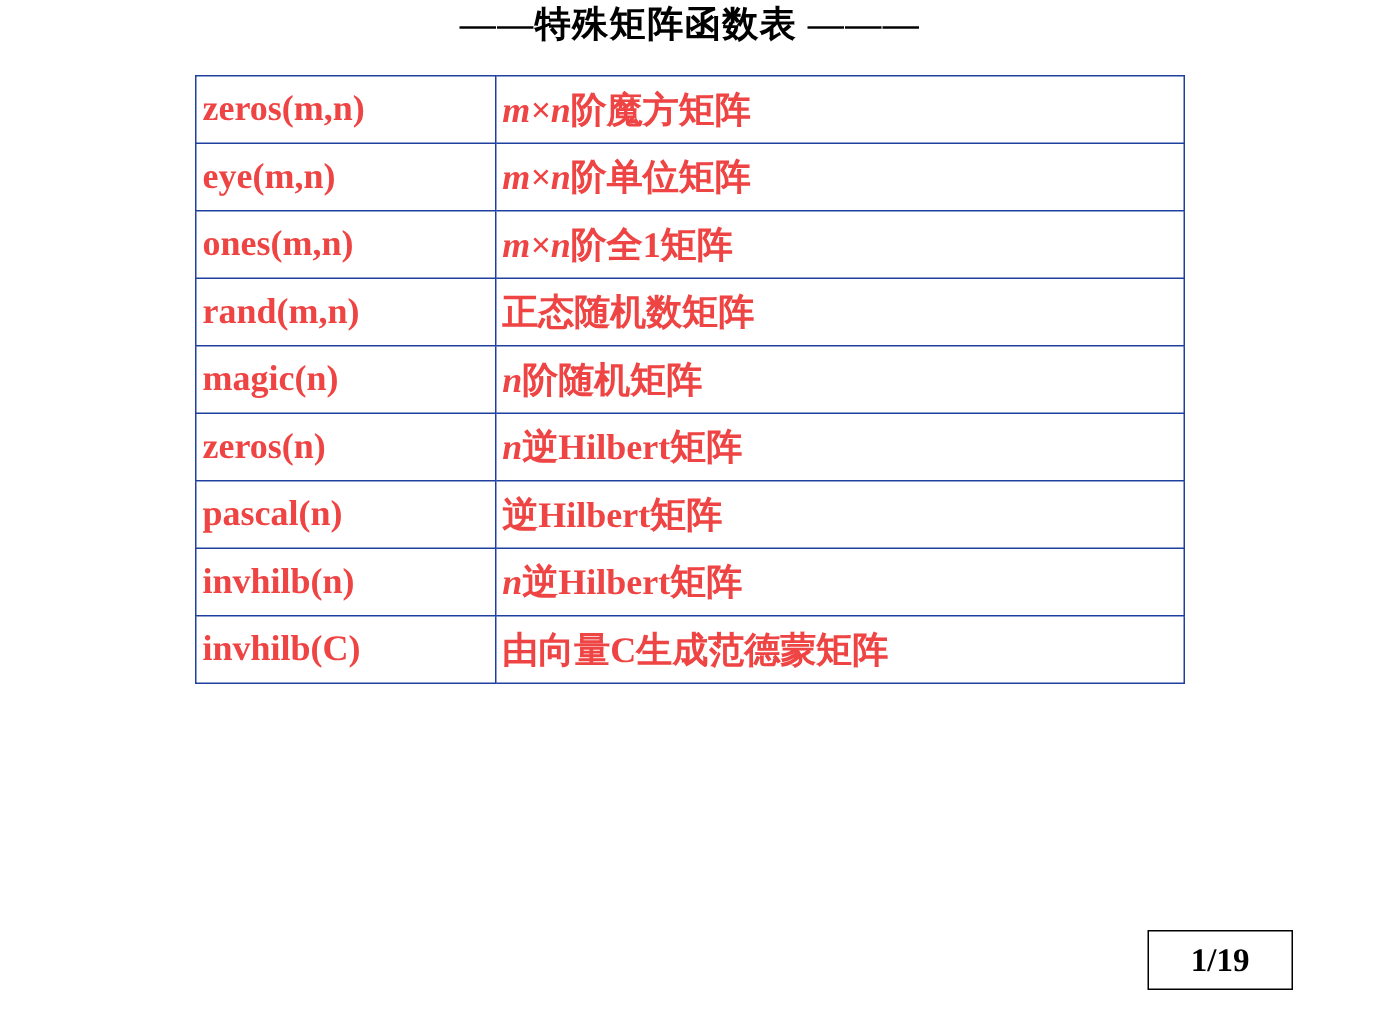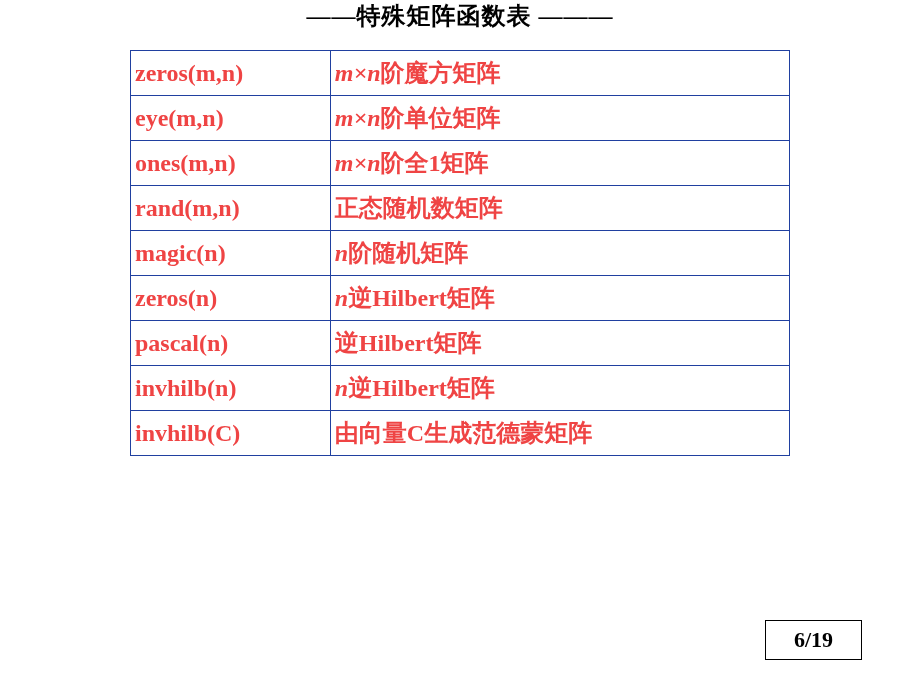--- a/index.html
+++ b/index.html
@@ -106,14 +106,14 @@
           <td class="desc"><span class="ital">n</span><span>逆Hilbert矩阵</span></td>
         </tr>
         <tr>
           <td class="func">invhilb(C)</td>
           <td class="desc"><span class="ital"></span><span>由向量C生成范德蒙矩阵</span></td>
         </tr>
       </tbody>
     </table>
   </div>
 
-  <div class="page-box">6/19</div>
+  <div class="page-box">1/19</div>
 </div>
 
 </body></html>

